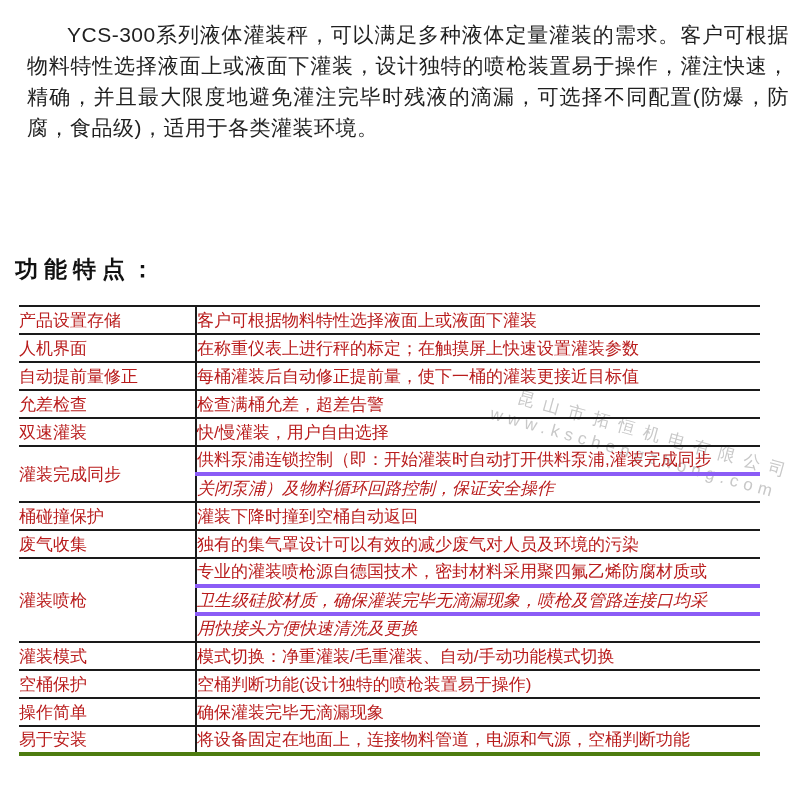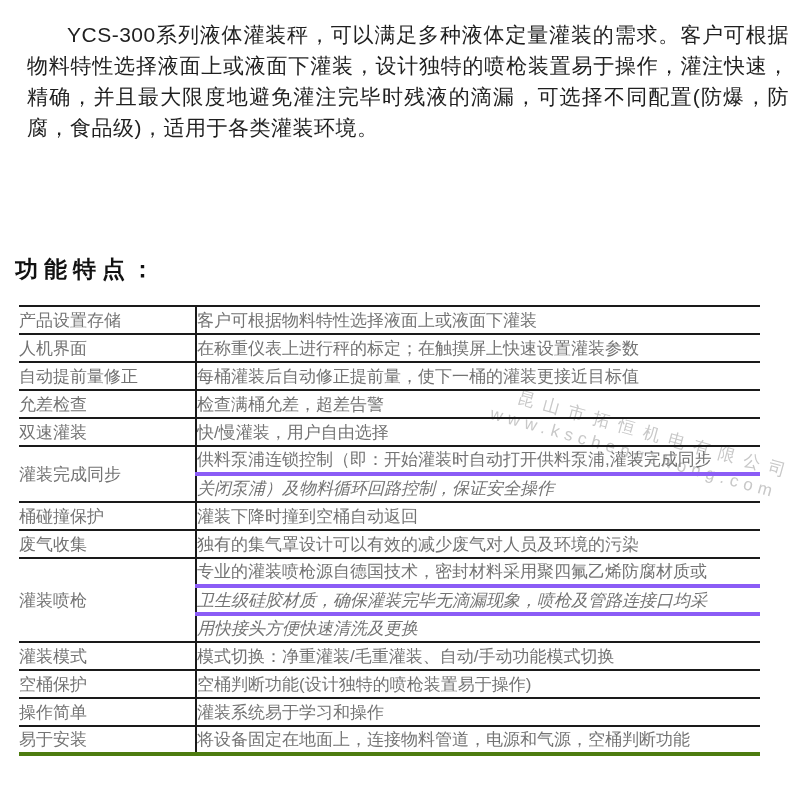--- a/index.html
+++ b/index.html
@@ -24,21 +24,21 @@
     position: absolute; left: 500px; top: 380px;
     transform: rotate(15.5deg); transform-origin: 0 0;
     pointer-events: none; z-index: 1;
   }
   .wm-company { font-size: 17px; letter-spacing: 9px; margin-left: 22px; white-space: nowrap; }
   .wm-url     { font-size: 17px; letter-spacing: 5.5px; margin-top: 2px; white-space: nowrap; }
 
   .features-table {
     position: absolute; top: 305px; left: 19px; width: 741px;
     border-collapse: collapse; table-layout: fixed;
-    font-size: 17px; color: #737373; z-index: 2; background: transparent;
+    font-size: 17px; color: #b91c1c; z-index: 2; background: transparent;
   }
   .features-table td {
     height: 28px; padding: 0; box-sizing: border-box;
     vertical-align: middle; background: transparent;
   }
   .cell-name {
     width: 177px; padding-left: 29px;
     border-right: 2px solid #1a1a1a; white-space: nowrap;
   }
   .cell-desc {
@@ -117,21 +117,21 @@
         <tr class="row-first">
           <td class="cell-name" rowspan="1">灌装模式</td>
           <td class="cell-desc">模式切换：净重灌装/毛重灌装、自动/手动功能模式切换</td>
         </tr>
         <tr class="row-first">
           <td class="cell-name" rowspan="1">空桶保护</td>
           <td class="cell-desc">空桶判断功能(设计独特的喷枪装置易于操作)</td>
         </tr>
         <tr class="row-first">
           <td class="cell-name" rowspan="1">操作简单</td>
-          <td class="cell-desc">灌装系统易于学习和操作</td>
+          <td class="cell-desc">确保灌装完毕无滴漏现象</td>
         </tr>
         <tr class="row-first">
           <td class="cell-name" rowspan="1">易于安装</td>
           <td class="cell-desc">将设备固定在地面上，连接物料管道，电源和气源，空桶判断功能</td>
         </tr>
       </tbody>
   </table>
 
 </div>
 

